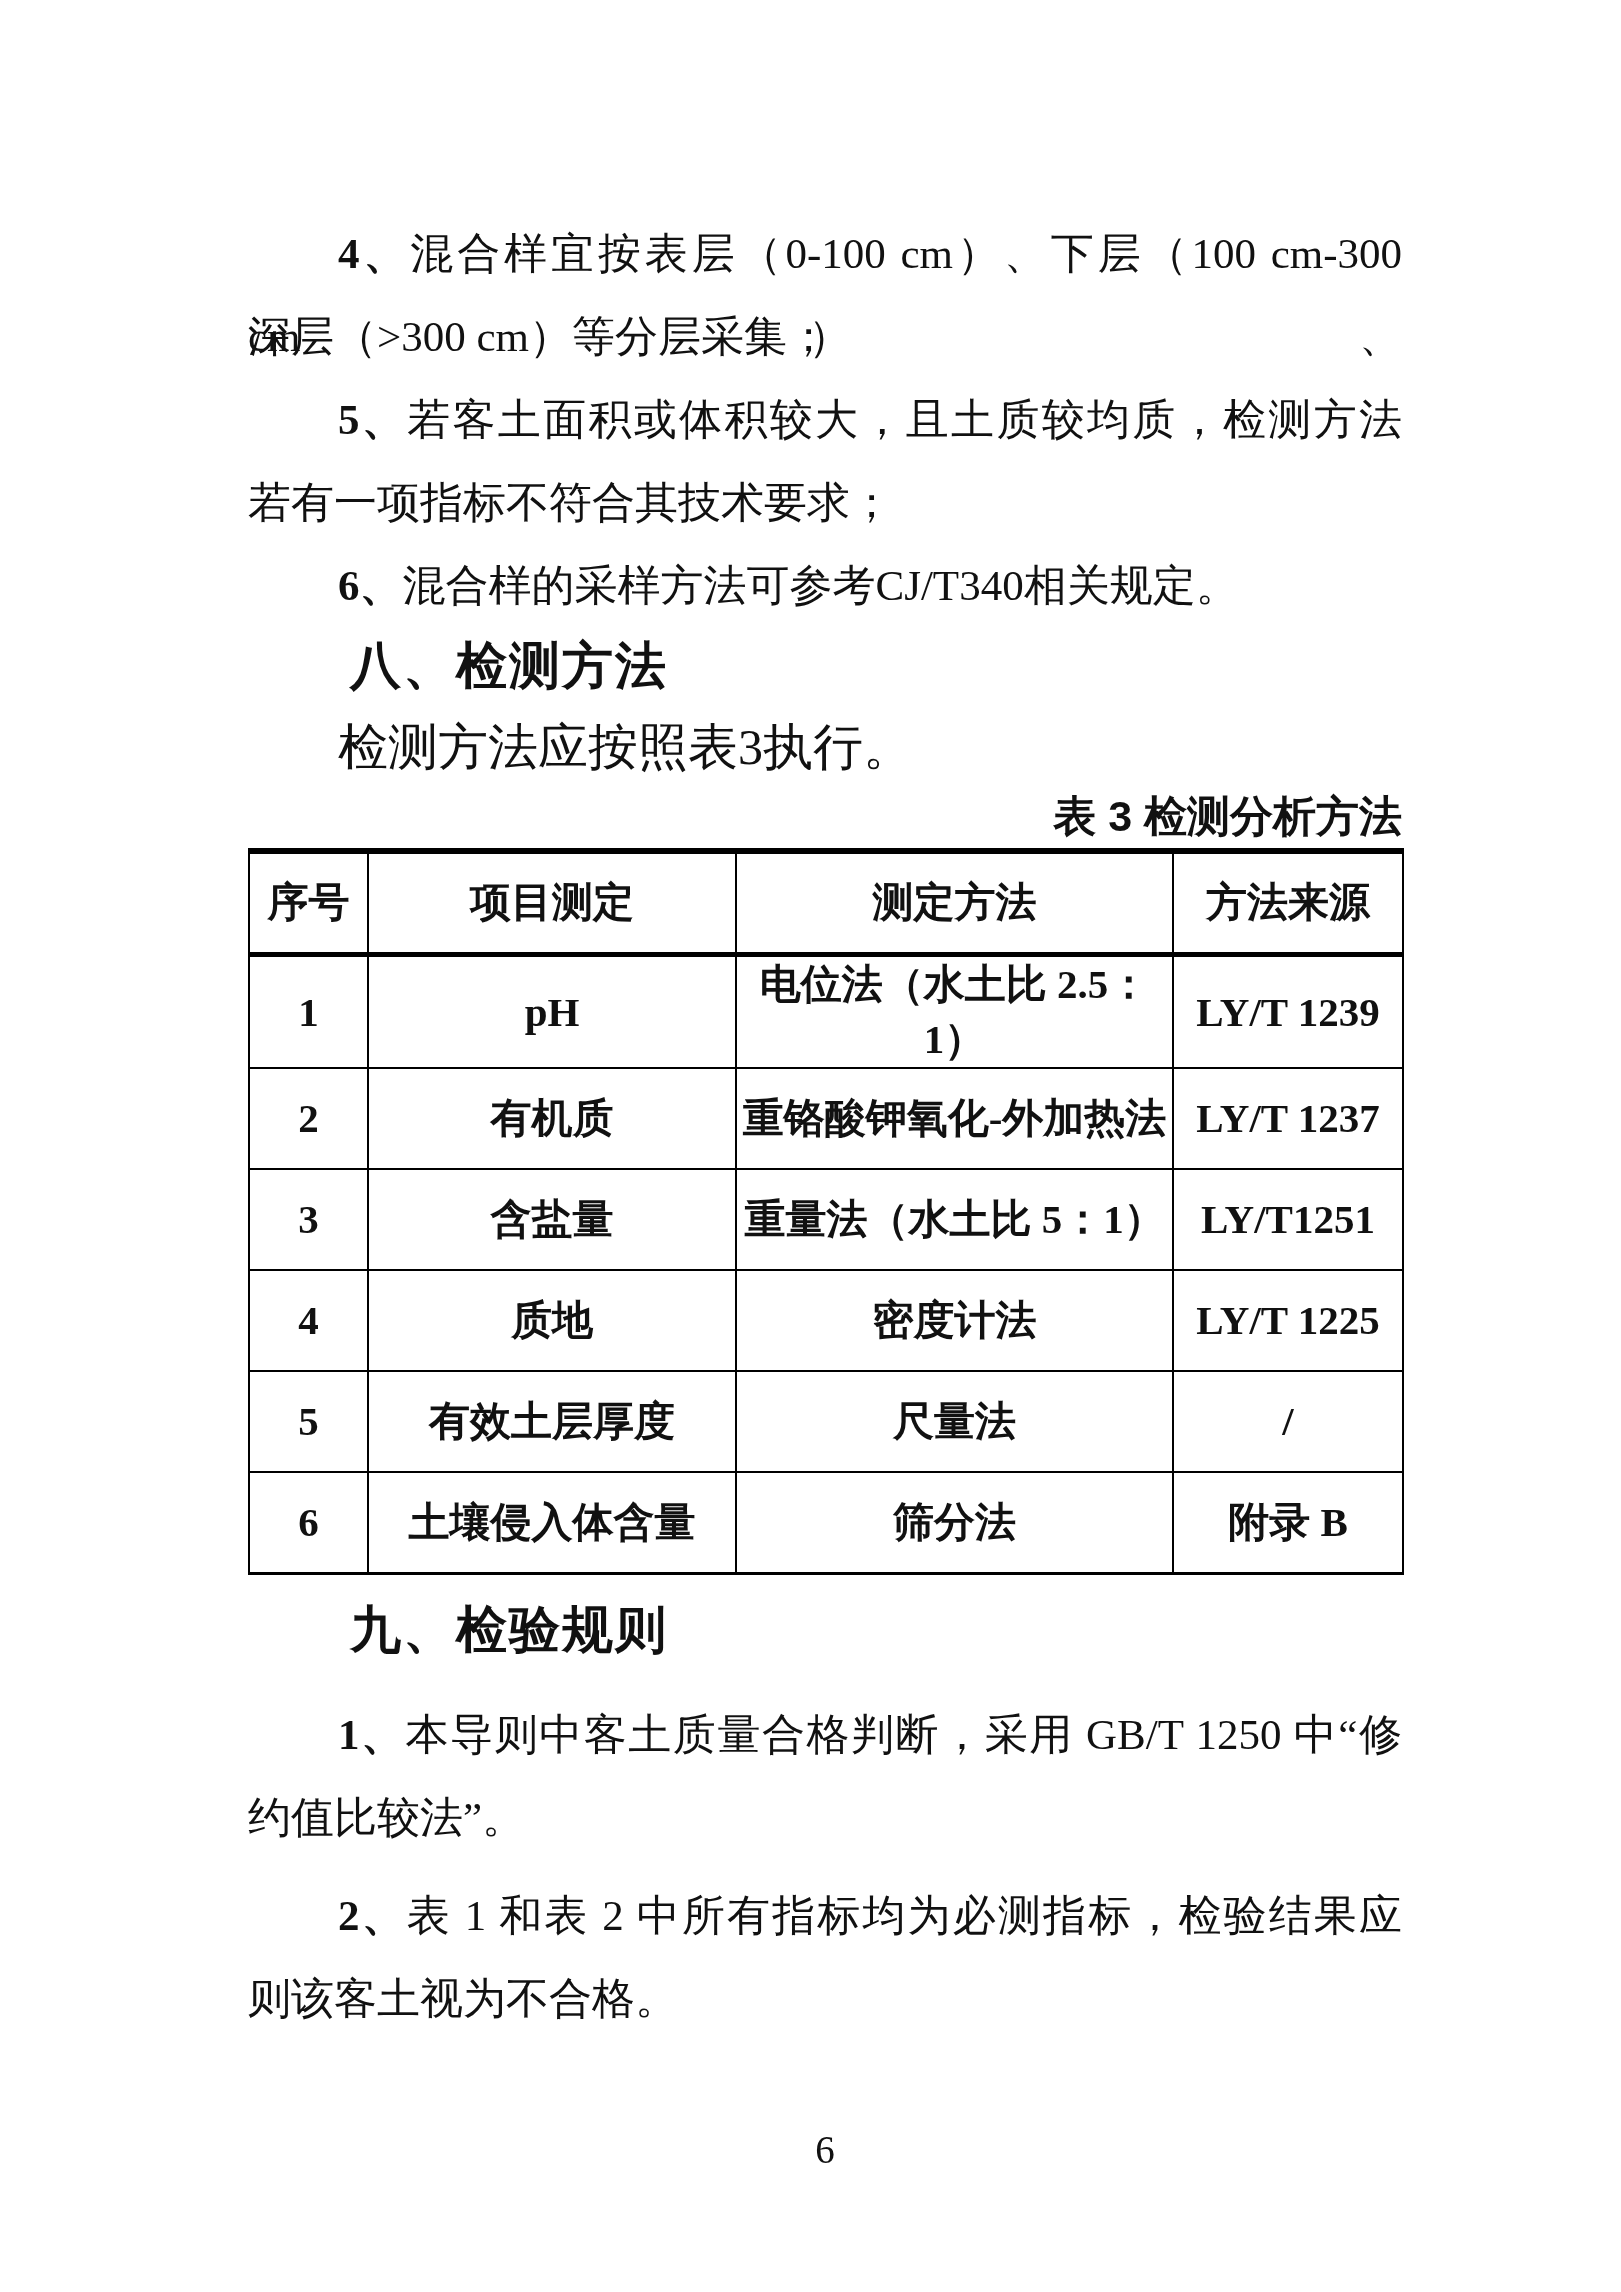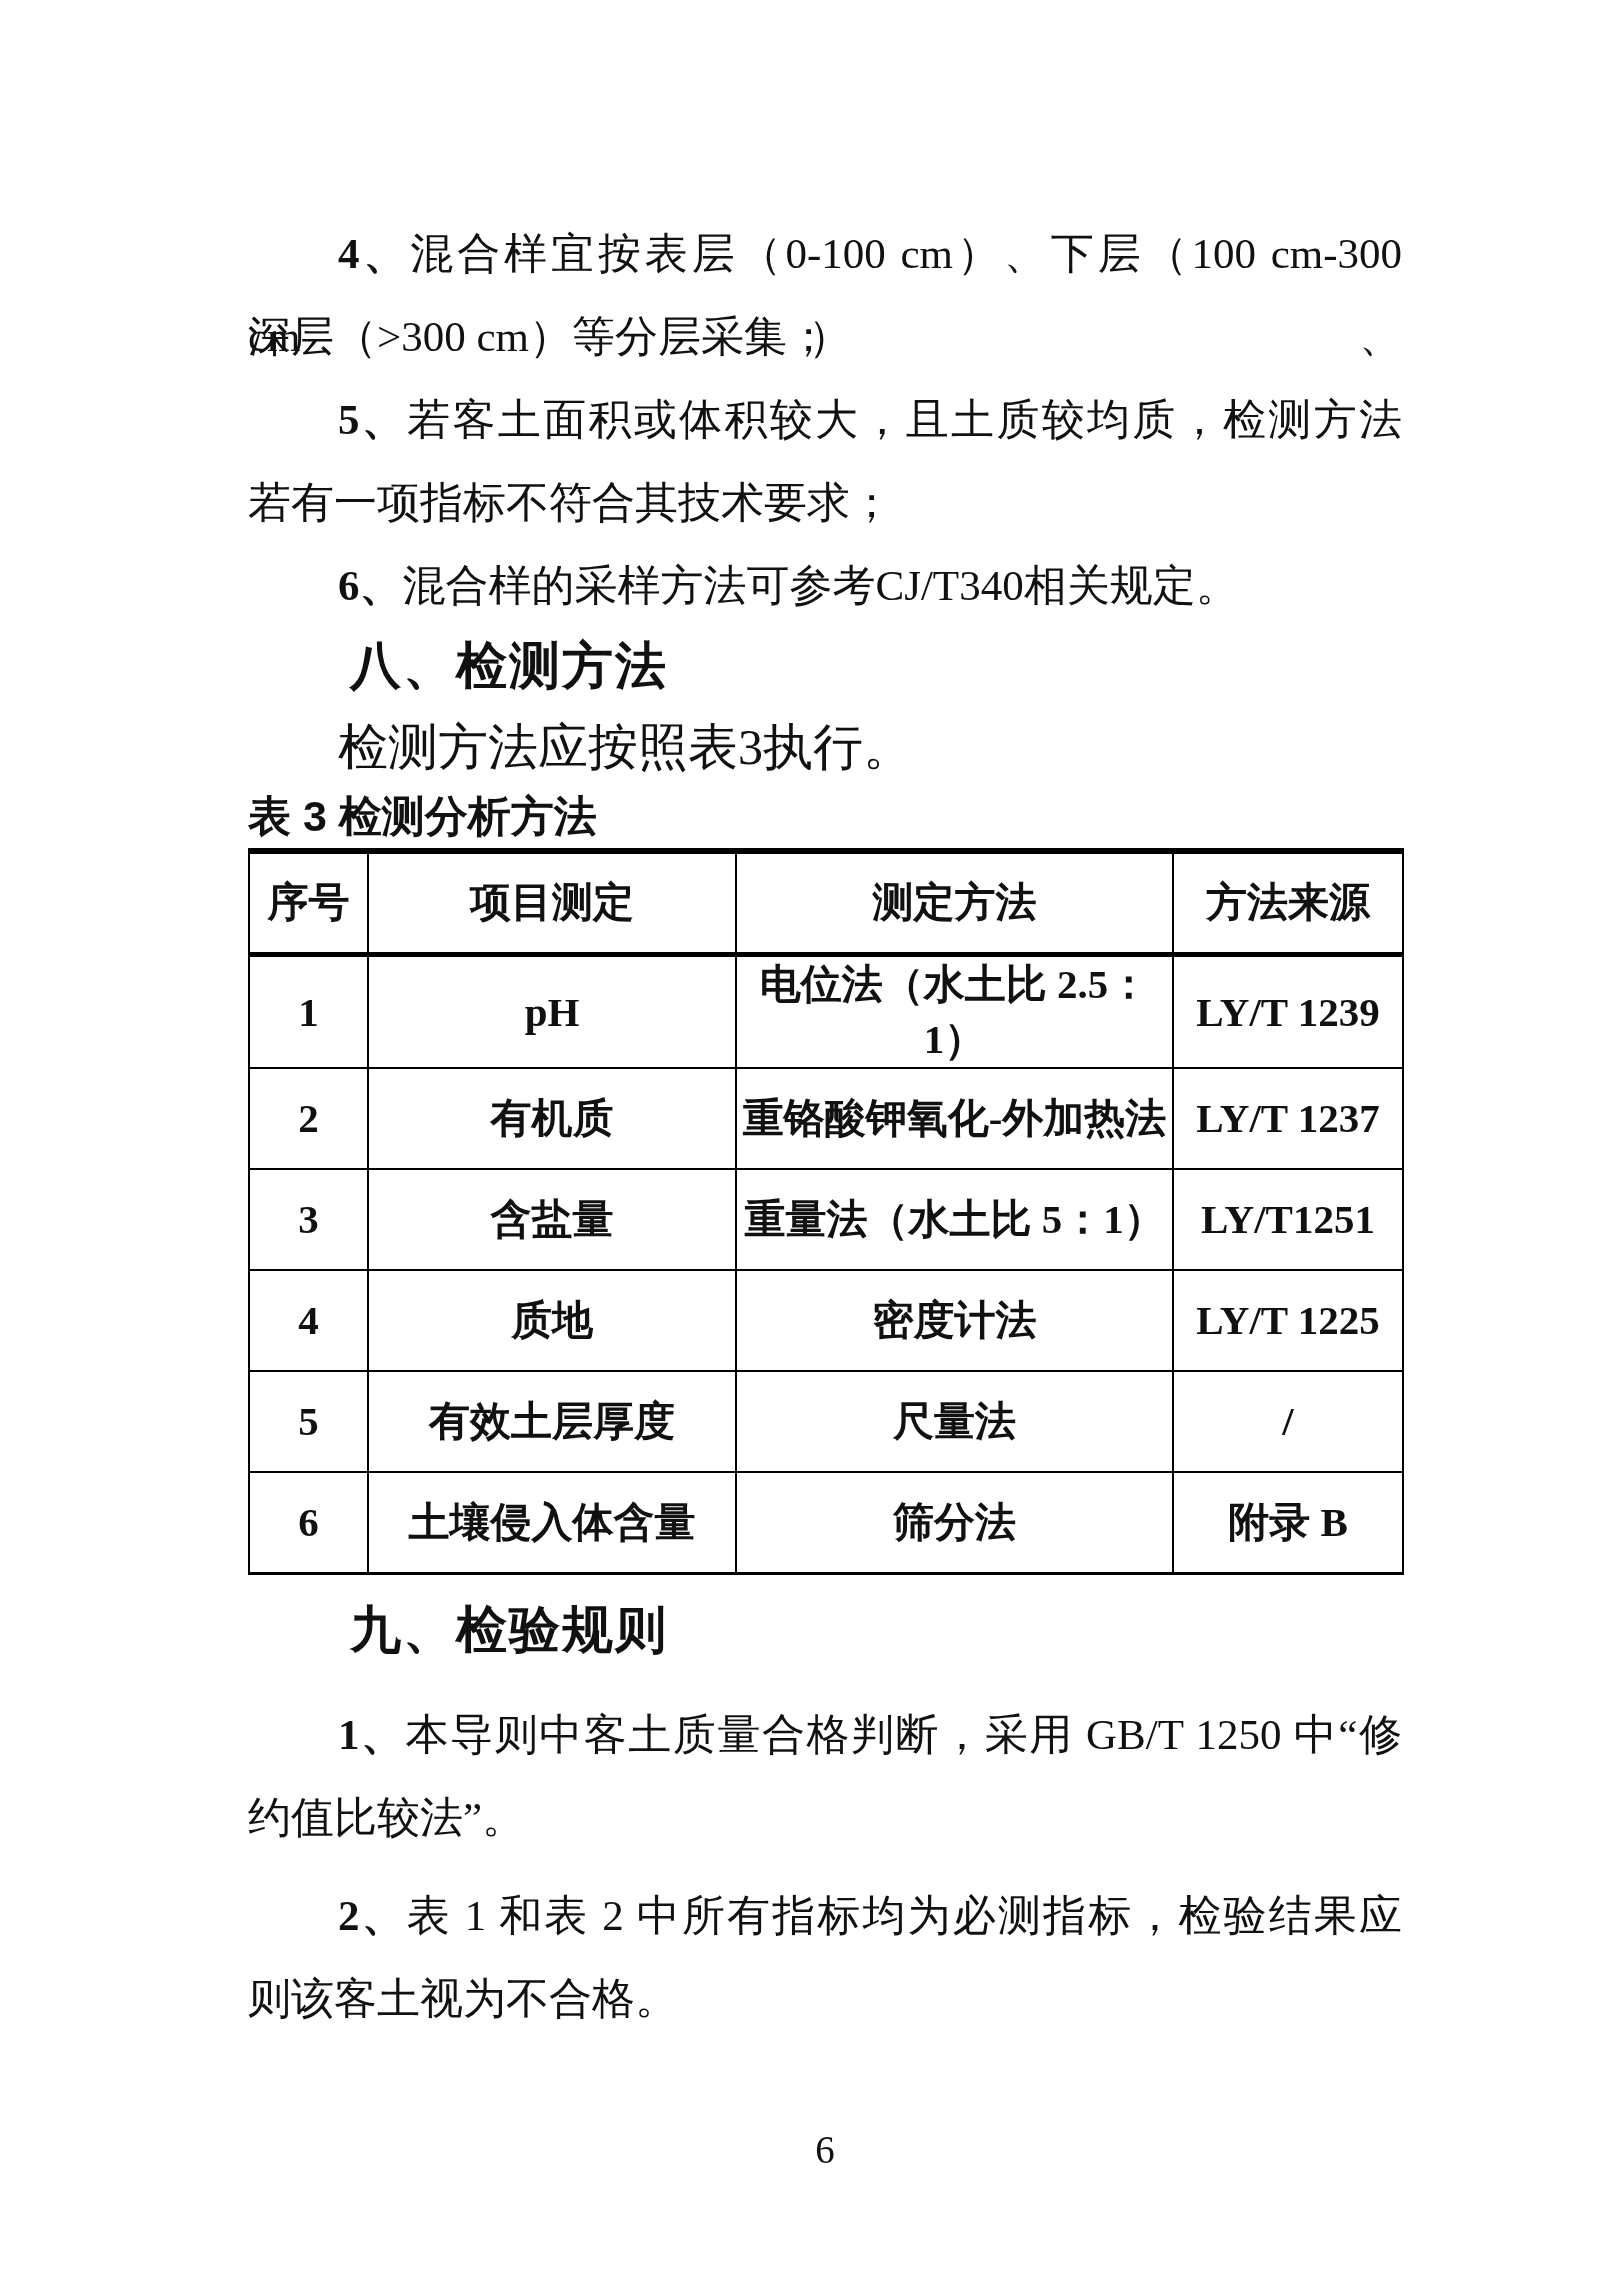--- a/index.html
+++ b/index.html
@@ -46,21 +46,21 @@
     line-height: 76px;
     height: 76px;
     text-indent: 90px;
   }
   .tbl-title {
     font-family: "Liberation Sans", "DejaVu Sans", sans-serif;
     font-weight: bold;
     font-size: 43px;
     line-height: 63px;
     height: 63px;
-    text-align: left;
+    text-align: right;
   }
   table.t3 {
     width: 1154px;
     border-collapse: collapse;
     table-layout: fixed;
     font-size: 41px;
   }
   table.t3 th, table.t3 td {
     border: 2px solid #000000;
     text-align: center;

